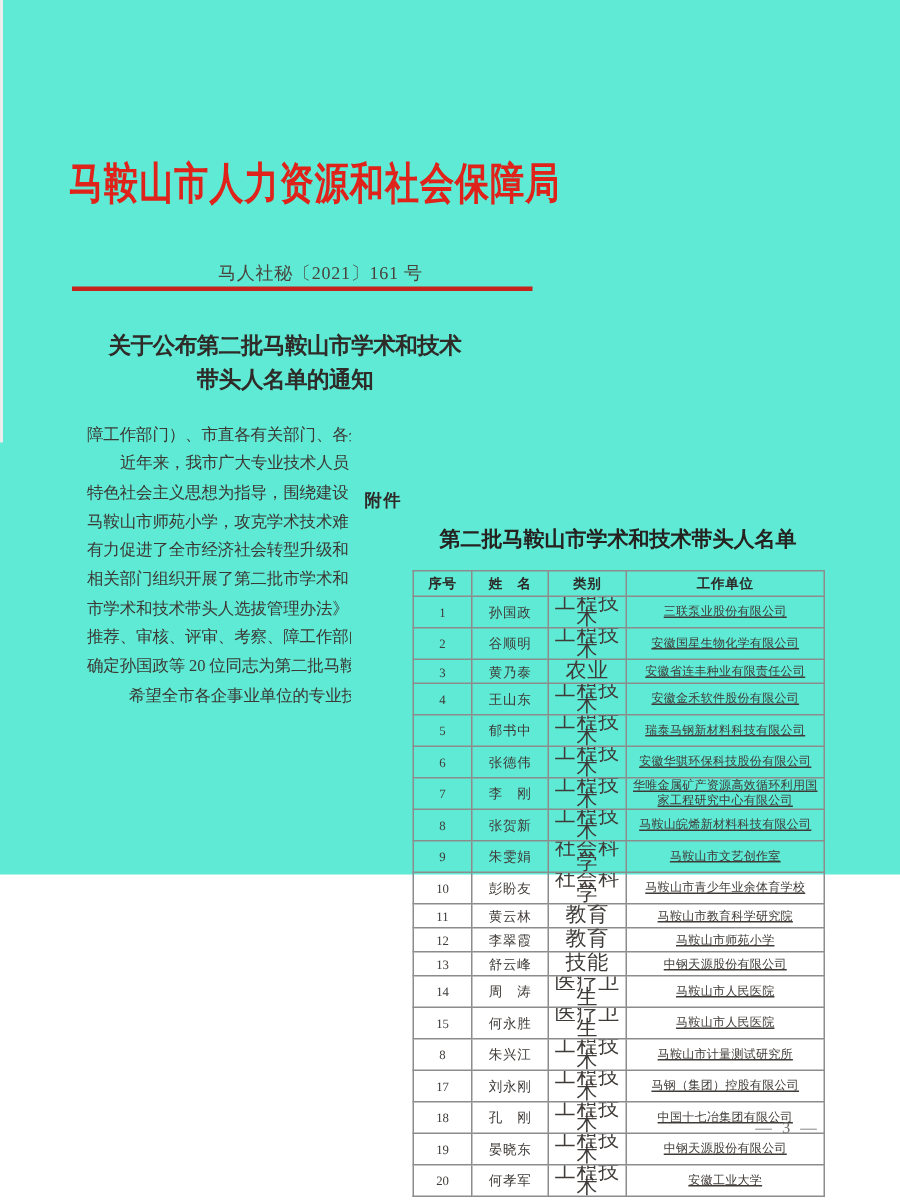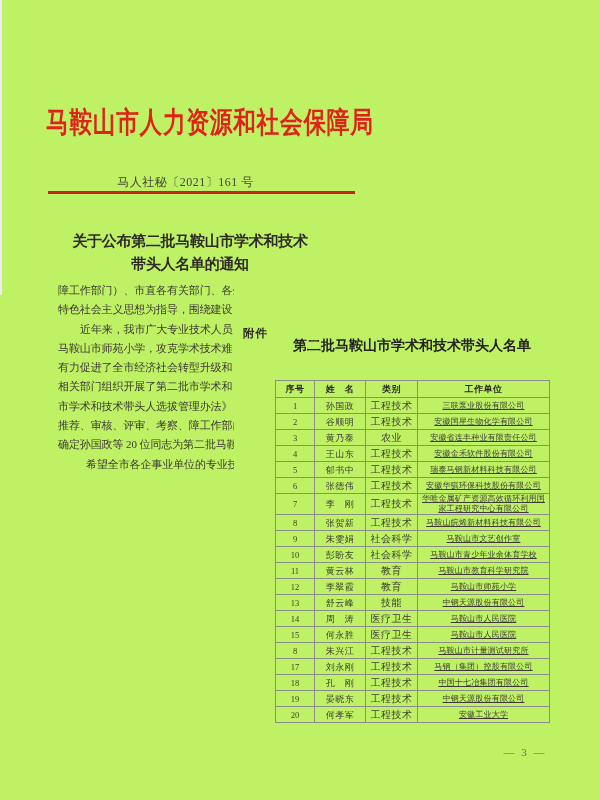--- a/index.html
+++ b/index.html
@@ -1,56 +1,56 @@
 <!DOCTYPE html>
 <html><head>
 <meta charset="utf-8">
 <style>
   html,body{margin:0;padding:0;}
   body{
     width:600px;height:800px;background:#ffffff;position:relative;
     font-family:"Liberation Serif","DejaVu Serif",serif;
     overflow:hidden;
   }
-  .page{position:absolute;left:0;top:0;width:600px;height:800px;background:#bef264;}
+  .page{position:absolute;left:0;top:0;width:600px;height:583px;background:#5eead4;}
   .scan-edge{position:absolute;left:0;top:268;width:2px;height:295px;background:#ececec;}
 
   
   .agency{position:absolute;left:46px;top:103px;white-space:nowrap;}
   .agency-inner{
     display:inline-block;transform:scaleX(0.78);transform-origin:0 0;
     font-size:29px;font-weight:bold;letter-spacing:1px;white-space:nowrap;
   }
   .doc-number{
-    position:absolute;left:32px;top:174px;width:307px;text-align:center;
+    position:absolute;left:60px;top:174px;width:307px;text-align:center;
     font-size:12px;color:#4a423c;letter-spacing:0.5px;
   }
   .red-line{position:absolute;left:48px;top:191px;width:307px;height:3px;}
 
   
   .notice-title{
-    position:absolute;left:40px;top:230px;width:300px;text-align:center;
+    position:absolute;left:40px;top:220px;width:300px;text-align:center;
     font-size:15px;font-weight:bold;color:#2f2b28;line-height:23px;letter-spacing:-0.3px;
   }
 
   
   .body-text{
     position:absolute;left:58px;top:281px;width:176px;overflow:hidden;
     font-size:11px;color:#3c3834;
   }
   .bline{white-space:nowrap;height:19.3px;line-height:19.3px;overflow:hidden;letter-spacing:-0.1px;}
 
   
   .attachment-label{
     position:absolute;left:243px;top:326px;
     font-family:Liberation Serif, serif;
     font-size:11.5px;font-weight:bold;color:#2e2a28;letter-spacing:1px;
   }
   .table-title{
-    position:absolute;left:265px;top:337px;width:294px;text-align:center;
+    position:absolute;left:265px;top:351px;width:294px;text-align:center;
     font-family:"Liberation Sans","DejaVu Sans",sans-serif;
     font-size:14px;font-weight:bold;color:#252220;letter-spacing:0px;white-space:nowrap;
   }
 
   
   .roster{
     position:absolute;left:275px;top:380px;width:274px;
     border-collapse:collapse;table-layout:fixed;
     font-size:9px;color:#3f3b38;
   }
@@ -58,21 +58,21 @@
     border:1px solid #8c8c8c;text-align:center;vertical-align:middle;
     padding:0 2px;overflow:hidden;
   }
   .roster th{
     height:16px;font-weight:bold;color:#2c2926;
     font-size:9px;letter-spacing:0.5px;line-height:10px;
   }
   .roster td{height:15px;line-height:10px;}
   .c-idx{font-size:8.5px;}
   .c-name{letter-spacing:0.5px;}
-  .c-cat{font-size:10px;letter-spacing:0.5px;}
+  .c-cat{font-size:14px;letter-spacing:0.5px;}
   .c-unit{font-size:8px;line-height:11px;letter-spacing:0.2px;text-decoration:underline;}
 
   .page-number{
     position:absolute;left:470px;top:746px;width:110px;text-align:center;
     font-size:11px;color:#6e6e6e;letter-spacing:2px;
   }
 </style>
 </head>
 <body>
 
@@ -88,22 +88,22 @@
 
   <div class="red-line" style="background: rgb(197, 35, 28);"></div>
 
   <div class="notice-title">
     <div>关于公布第二批马鞍山市学术和技术</div>
     <div>带头人名单的通知</div>
   </div>
 
   <div class="body-text" id="body-text">
       <div class="bline" style="padding-left: 0px;">障工作部门）、市直各有关部门、各企</div>
+      <div class="bline" style="padding-left: 22px;">近年来，我市广大专业技术人员</div>
       <div class="bline" style="padding-left: 0px;">特色社会主义思想为指导，围绕建设</div>
-      <div class="bline" style="padding-left: 22px;">近年来，我市广大专业技术人员</div>
       <div class="bline" style="padding-left: 0px;">马鞍山市师苑小学，攻克学术技术难</div>
       <div class="bline" style="padding-left: 0px;">有力促进了全市经济社会转型升级和</div>
       <div class="bline" style="padding-left: 0px;">相关部门组织开展了第二批市学术和</div>
       <div class="bline" style="padding-left: 0px;">市学术和技术带头人选拔管理办法》</div>
       <div class="bline" style="padding-left: 0px;">推荐、审核、评审、考察、障工作部门</div>
       <div class="bline" style="padding-left: 0px;">确定孙国政等 20 位同志为第二批马鞍</div>
       <div class="bline" style="padding-left: 28px;">希望全市各企事业单位的专业技</div>
     </div>
 
   <div class="attachment-label">附件</div>

